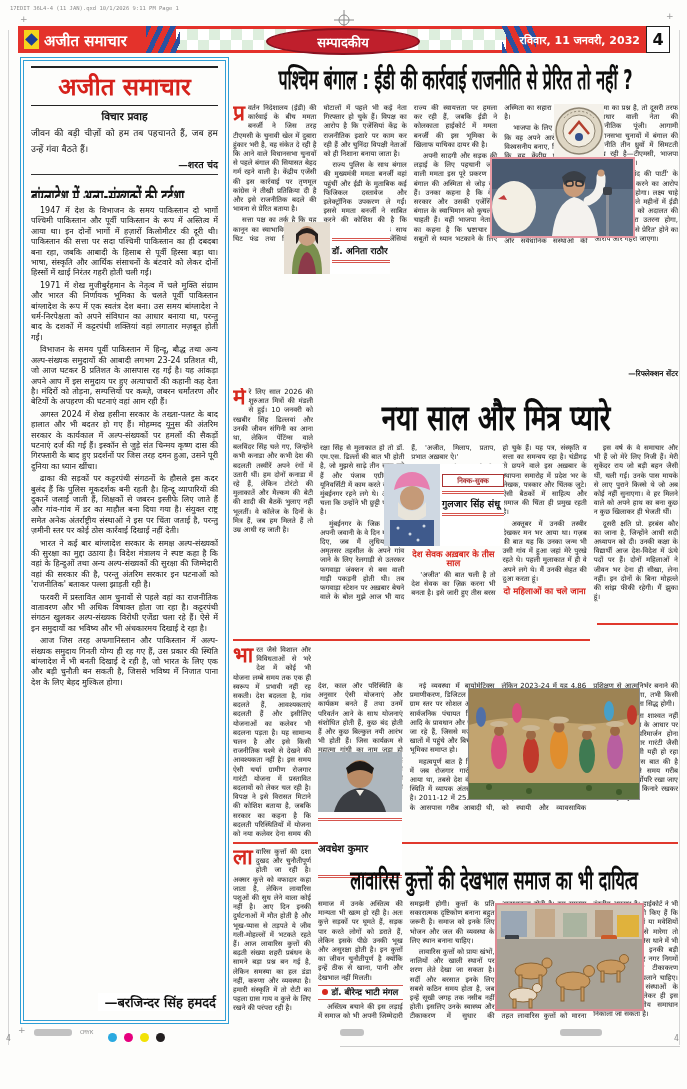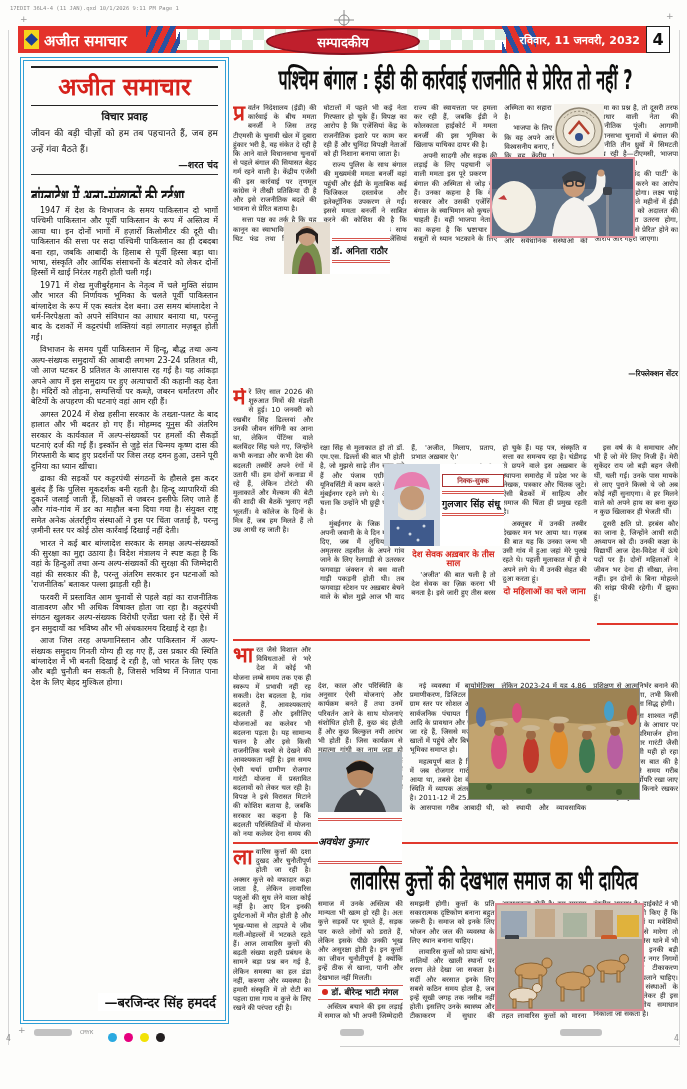--- a/index.html
+++ b/index.html
@@ -164,20 +164,23 @@
       <path d="M12 12 q11 -12 22 0 l0 10 q-3 -2 -3 -8 q-8 -6 -16 0 q0 6 -3 8 z" fill="#241f1e"></path>
     </svg>
     <div class="plate" style="margin-left:48px;margin-top:16px;font-size:9px;padding:3px 0;">डॉ. अनिता राठौर</div>
   </div>
   <div class="abs ed-byline" style="left:556px;top:368px;width:122px;">—रिफ्लेक्शन सेंटर</div>
 
   <div class="abs body strip" style="left:233px;top:388px;width:80px;height:252px;">
     <span class="dropcap">मे</span>
     <p style="text-indent:0;">रे लिए साल 2026 की शुरुआत मित्रों की मंडली से हुई। 10 जनवरी को रखबीर सिंह ढिल्लवां और उनकी जीवन संगिनी का आना था, लेकिन पेंटिंग्स वाले बलविंदर सिंह चले गए, जिन्होंने कभी कनाडा और कभी देश की बदलती तस्वीरें अपने रंगों में उतारी थीं। हम दोनों कनाडा में रहे हैं, लेकिन टोरंटो की मुलाकातें और मैल्कम की बेटी की शादी की बैठकें भुलाए नहीं भूलतीं। वे कॉलेज के दिनों के मित्र हैं, जब हम मिलते हैं तो उम्र आधी रह जाती है।</p>
   </div>
+  <div class="abs headline" style="left:320px;top:392px;width:352px;height:48px;">
+    <span style="font-size:26px;transform:scaleY(1.35);">नया साल और मित्र प्यारे</span>
+  </div>
   <div class="abs body cols4" style="left:320px;top:444px;width:358px;height:196px;">
     <div class="first">
         <p>रक्षा सिंह से मुलाकात हो तो डॉ. एम.एस. ढिल्लों की बात भी होती है, जो मुझसे साढ़े तीन साल बड़े हैं और पंजाब एग्रीकल्चरल यूनिवर्सिटी में काम करते रहे हैं। वे मुंबईनगर रहने लगे थे। अब पता चला कि उन्होंने भी छुट्टी पकड़ ली है।</p>
         <p>मुंबईनगर के जिक्र ने मुझे अपनी जवानी के वे दिन याद करा दिए, जब मैं लुधियाना से अमृतसर तहसील के अपने गांव जाने के लिए रेलगाड़ी से उतरकर फगवाड़ा जंक्शन से बस वाली गाड़ी पकड़नी होती थी। तब फगवाड़ा स्टेशन पर अख़बार बेचने वाले के बोल मुझे आज भी याद हैं, 'अजीत, मिलाप, प्रताप, प्रभात अख़बार ऐ।'</p>
         <p>यह समय की बात है कि 'अजीत' के संस्थापक डॉ. साधु सिंह हमदर्द की 110वीं जन्मतिथि 1 जनवरी को थी। उस दिन हफ्तेभर सुनेहे आते रहे और अन्य लोगों का अर्चन भी रहा और पूरे माह अख़बार का सम्पादकीय पृष्ठ पढ़ा गया, जिसे मैंने आदि से अंत तक चखा।</p>
       </div>
     <h4 class="subhead">देश सेवक अख़बार के तीस साल</h4>
     <div>
         <p>'अजीत' की बात चली है तो देश सेवक का ज़िक्र करना भी बनता है। इसे जारी हुए तीस बरस हो चुके हैं। यह पत्र, संस्कृति व सत्ता का समन्वय रहा है। चंडीगढ़ से छपने वाले इस अख़बार के स्थापना समारोह में प्रदेश भर के लेखक, पत्रकार और चिंतक जुटे। ऐसी बैठकों में साहित्य और समाज की चिंता ही प्रमुख रहती है।</p>
         <p>अक्तूबर में उनकी तस्वीर देखकर मन भर आया था। गज़ब की बात यह कि उनका जन्म भी उसी गांव में हुआ जहां मेरे पुरखे रहते थे। पहली मुलाकात में ही वे अपने लगे थे। मैं उनकी सेहत की दुआ करता हूं।</p>
@@ -226,21 +229,21 @@
   </div>
 
   <div class="photo" style="left:318px;top:752px;width:84px;height:87px;">
     <svg width="84" height="60" viewBox="0 0 84 60">
       <rect width="84" height="60" fill="#aeb7be"></rect>
       <ellipse cx="42" cy="22" rx="13" ry="14" fill="#b98a64"></ellipse>
       <path d="M28 16 q14 -14 28 0 l-2 6 q-12 -8 -24 0 z" fill="#1d1a18"></path>
       <path d="M16 60 q6 -22 26 -24 q20 2 26 24 z" fill="#3a3d42"></path>
       <path d="M38 38 l4 6 l4 -6 z" fill="#f0ede6"></path>
     </svg>
-    <div class="plate" style="font-size:10px;padding:13px 0;margin-top:2px;font-style:italic;">अवधेश कुमार</div>
+    <div class="plate" style="font-size:10px;padding:20px 0;margin-top:2px;">अवधेश कुमार</div>
   </div>
 
   <div class="photo" style="left:468px;top:688px;width:172px;height:112px;border:1px solid #8c8c8c;">
     <svg width="170" height="110" viewBox="0 0 170 110">
       <rect width="170" height="110" fill="#c2a470"></rect>
       <path d="M0 0 h170 v26 q-40 14 -85 6 q-45 -8 -85 4 z" fill="#9d8354"></path>
       <path d="M0 94 h170 v16 h-170 z" fill="#5d7340"></path>
       <circle cx="20" cy="98" r="3" fill="#3f5a2a"></circle>
         <circle cx="60" cy="102" r="3" fill="#3f5a2a"></circle>
       <circle cx="120" cy="99" r="3" fill="#3f5a2a"></circle>

